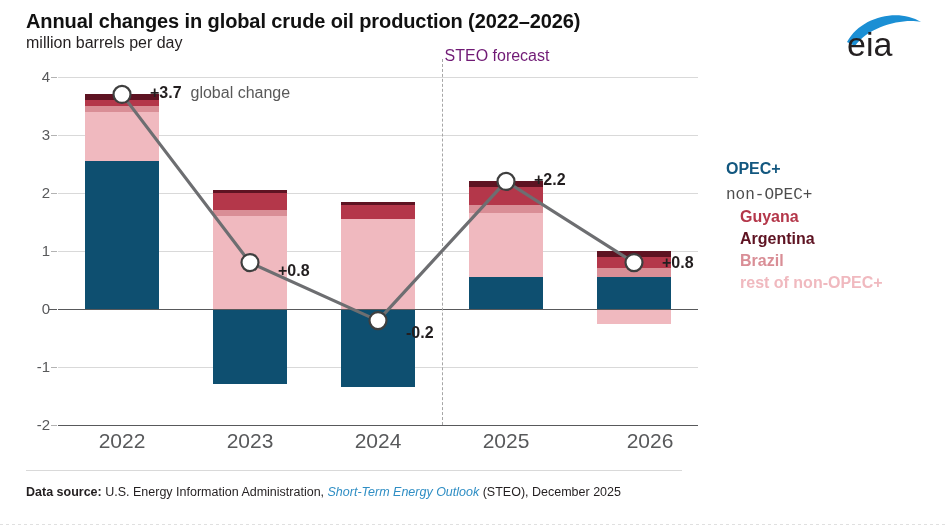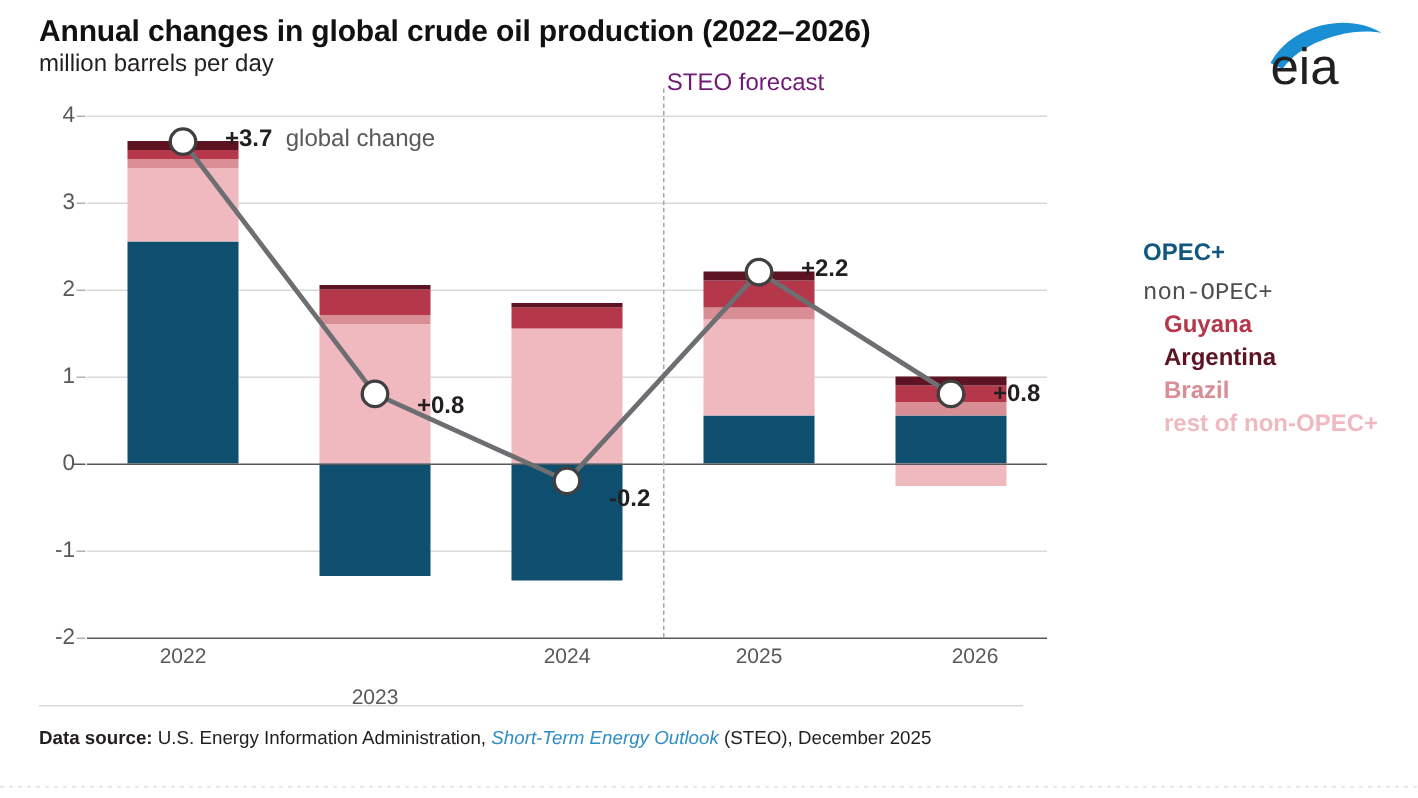--- a/index.html
+++ b/index.html
@@ -47,21 +47,21 @@
   .ylabel{
     position:absolute;right:648px;
     font-size:15px;color:#58595b;text-align:right;width:40px;
     transform:translateY(-9px);
   }
   .ytick{
     position:absolute;width:6px;height:1px;background:#b3b3b3;left:-7px;
   }
   .xlabel{
     position:absolute;top:352px;
-    font-size:14px;color:#58595b;text-align:center;
+    font-size:21px;color:#58595b;text-align:center;
     transform:translateX(-50%);
   }
 
   
   .bar{position:absolute;}
   .seg{position:absolute;left:0;width:100%;}
 
   
   .fdiv{
     position:absolute;width:0;border-left:1px dashed #a6a6a6;
@@ -76,21 +76,21 @@
 
   
   .ptlabel{
     position:absolute;font-size:16px;font-weight:bold;color:#231f20;
     white-space:nowrap;
   }
   .ptlabel .muted{font-weight:normal;color:#595959;}
 
   
   .legend{position:absolute;left:726px;top:158px;width:215px;}
-  .legend div{font-size:16px;line-height:22px;white-space:nowrap;margin-left:36px;}
+  .legend div{font-size:16px;line-height:22px;white-space:nowrap;}
   .lg-opec{font-weight:bold;color:#12577f;margin-bottom:4px;}
   .lg-non{color:#4d4d4d;font-weight:normal;font-family:Liberation Mono, monospace;}
   .lg-ind{padding-left:14px;font-weight:bold;}
   .lg-arg{color:#5e1322;}
   .lg-guy{color:#b4374a;}
   .lg-bra{color:#d98e96;}
   .lg-rest{color:#f0b9bf;}
 
   
   .rule{
@@ -201,21 +201,21 @@
     <div id="ptlabels">
         <div class="ptlabel" style="left: 92px; top: 7.4px;">+3.7<span class="muted">&nbsp; global change</span></div>
         <div class="ptlabel" style="left: 220px; top: 184.6px;">+0.8</div>
         <div class="ptlabel" style="left: 348px; top: 246.6px;">-0.2</div>
         <div class="ptlabel" style="left: 476px; top: 94.4px;">+2.2</div>
         <div class="ptlabel" style="left: 604px; top: 176.6px;">+0.8</div>
       </div>
 
     <div id="xlabels">
         <div class="xlabel" style="left: 64px;">2022</div>
-        <div class="xlabel" style="left: 192px; margin-top: 27px;">2023</div>
+        <div class="xlabel" style="left: 192px;">2023</div>
         <div class="xlabel" style="left: 320px;">2024</div>
         <div class="xlabel" style="left: 448px;">2025</div>
         <div class="xlabel" style="left: 592px;">2026</div>
       </div>
   </div>
 
   <div class="legend">
     <div class="lg-opec">OPEC+</div>
     <div class="lg-non">non-OPEC+</div>
     <div class="lg-ind lg-guy">Guyana</div>

